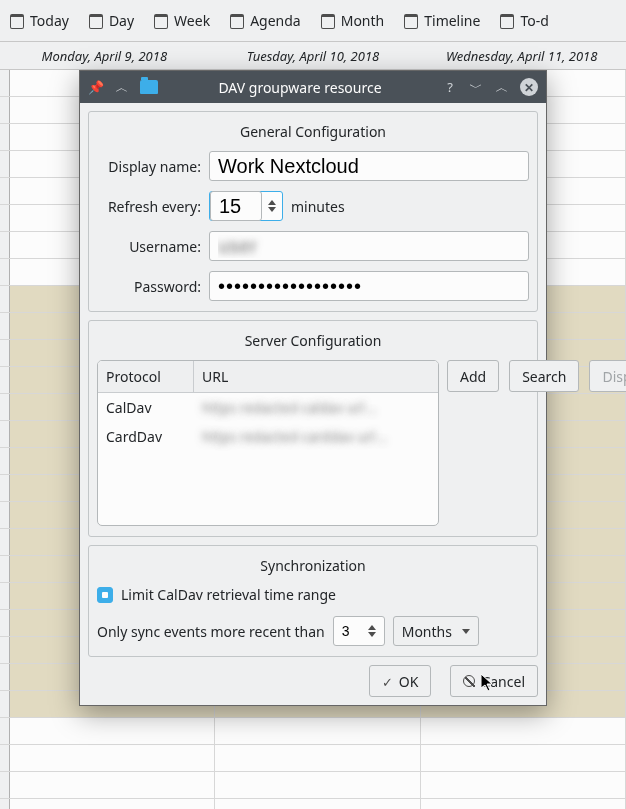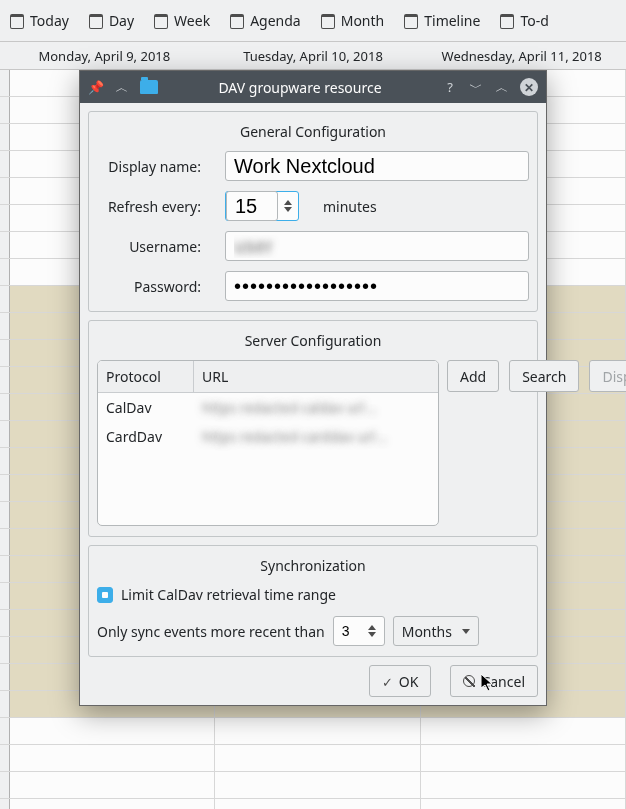--- a/index.html
+++ b/index.html
@@ -51,20 +51,21 @@
     height: 28px;
     border-bottom: 1px solid #c7c7c7;
     background: #eff0f1;
   }
   .dayhdr > div {
     flex: 1;
     text-align: center;
     line-height: 28px;
     font-size: 13px;
     color: #232629;
+    font-style: italic;
   }
   .grid {
     position: relative;
     height: calc(809px - 42px - 28px);
   }
   .grid-row {
     height: 27px;
     border-bottom: 1px solid #d7d7d7;
     display: flex;
   }
@@ -155,21 +156,21 @@
   .groupbox > .gb-title {
     text-align: center;
     margin-bottom: 10px;
     font-size: 14px;
   }
 
   .formrow {
     display: flex;
     align-items: center;
     margin-bottom: 10px;
-    gap: 24px;
+    gap: 8px;
   }
   .formrow:last-child { margin-bottom: 0; }
   .formrow label {
     width: 104px;
     text-align: right;
     font-size: 14px;
   }
   .formrow input[type="text"],
   .formrow input[type="password"] {
     flex: 1;

